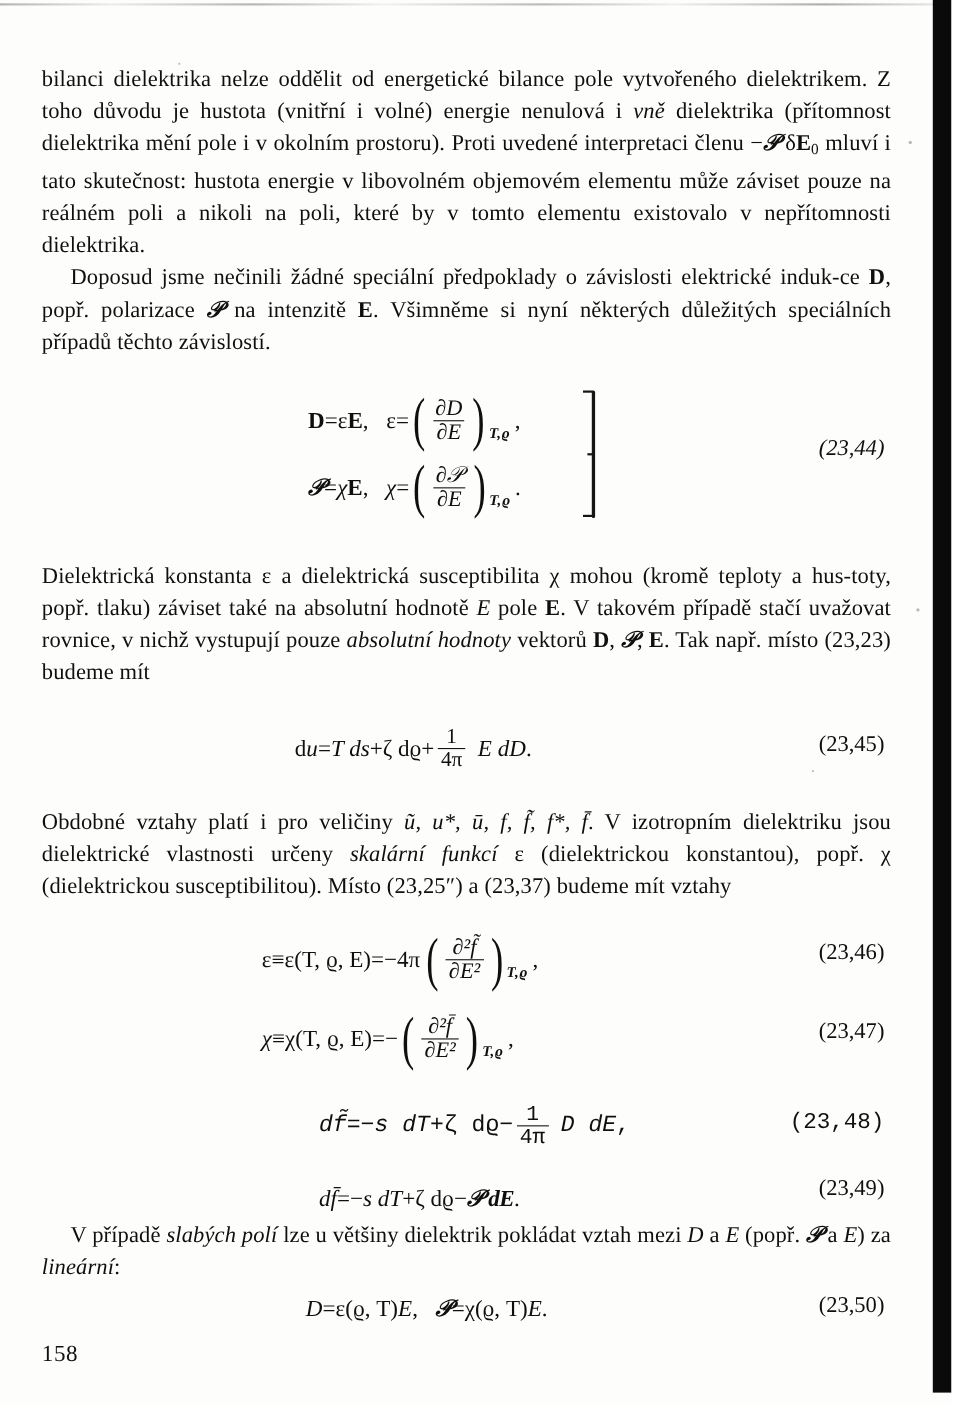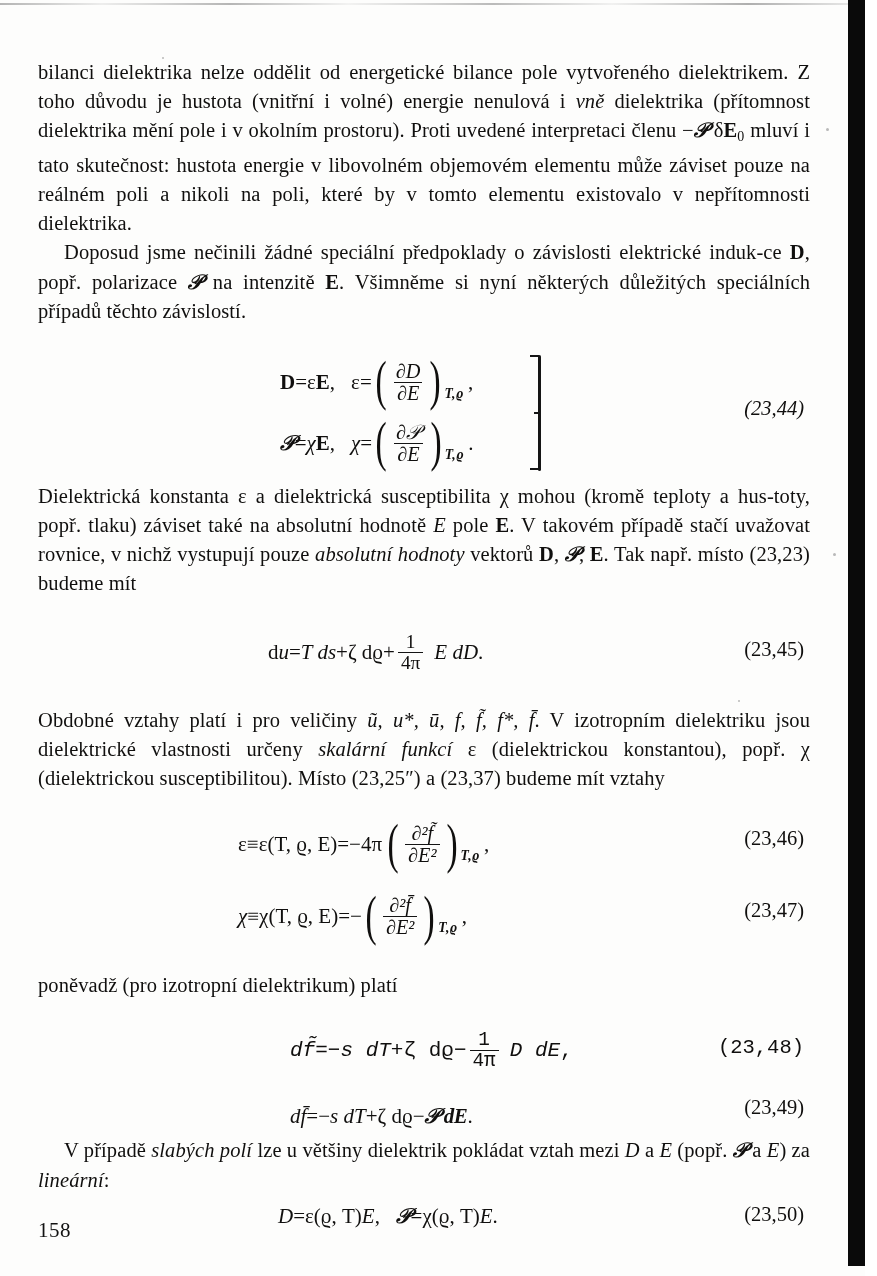--- a/index.html
+++ b/index.html
@@ -225,21 +225,21 @@
           <span style="font-style:normal;padding-left:4px;">.</span>
         </span>
       </div>
       <span class="brace-r" style="left:500px;top:3px;height:116px;"></span>
       <span class="brace-tip" style="left:492px;top:3px;"></span>
       <span class="brace-tip" style="left:492px;top:116px;"></span>
       <span class="brace-tip" style="left:496px;top:60px;width:6px;"></span>
       <span class="eq-num" style="top:45px;right:6px;font-style:italic;">(23,44)</span>
     </div>
 
-    <p class="para" style="margin-top:8px;">
+    <p class="para" style="margin-top:36px;">
       <span>Dielektrická konstanta ε a dielektrická susceptibilita χ mohou (kromě teploty a hus-toty, popř. tlaku) záviset také na absolutní hodnotě </span><i>E</i><span> pole </span><span class="vec">E</span><span>. V takovém případě stačí uvažovat rovnice, v nichž vystupují pouze </span><i>absolutní hodnoty</i><span> vektorů </span><span class="vec">D</span><span>, </span><span class="scriptP">𝒫</span><span>, </span><span class="vec">E</span><span>. Tak např. místo (23,23) budeme mít</span>
     </p>
 
     <div class="eq-block" style="margin-top:26px;height:56px;text-align:right;">
       <div class="eq-row" style="padding-left:230px;height:56px;">
         <span class="eq-body">
           <span><span style="font-style:normal;">d</span><i>u</i></span>
           <span style="font-style:normal;"> = </span>
           <span>T ds</span>
           <span style="font-style:normal;"> + </span>
@@ -300,23 +300,20 @@
             </span>
             <span class="pr">)</span>
             <span class="psub">T,ϱ</span>
           </span>
           <span style="font-style:normal;padding-left:4px;">,</span>
         </span>
       </div>
       <span class="eq-num" style="top:12px;right:6px;">(23,47)</span>
     </div>
 
-    <p class="para" style="margin-top:26px;">
-      <span>poněvadž (pro izotropní dielektrikum) platí</span>
-    </p>
 
     <div class="eq-block" style="margin-top:22px;height:56px;font-family:Liberation Mono, monospace;">
       <div class="eq-row" style="padding-left:252px;height:56px;">
         <span class="eq-body">
           <span>df̃</span>
           <span style="font-style:normal;"> = </span>
           <span style="font-style:normal;">− </span>
           <span>s dT</span>
           <span style="font-style:normal;"> + </span>
           <span style="font-style:normal;">ζ dϱ</span>

